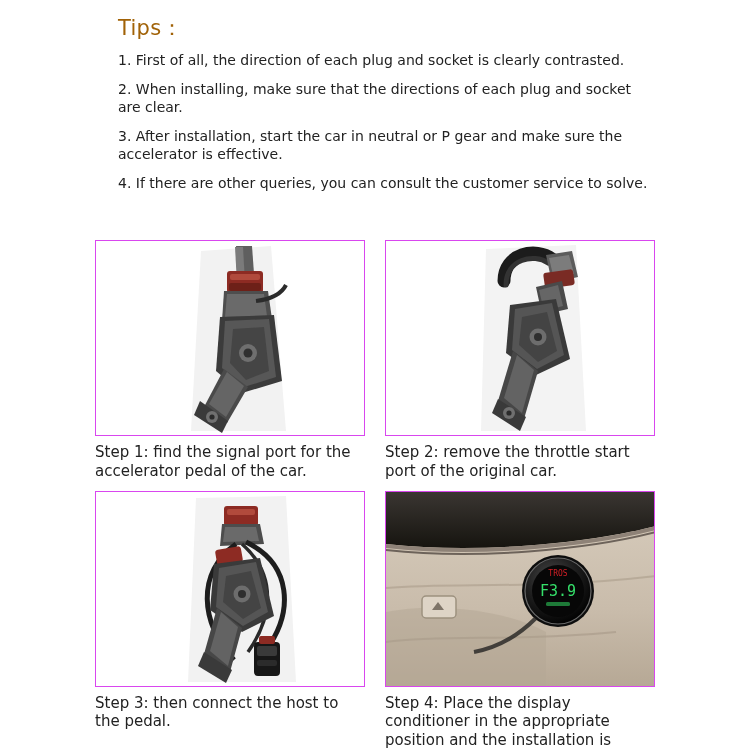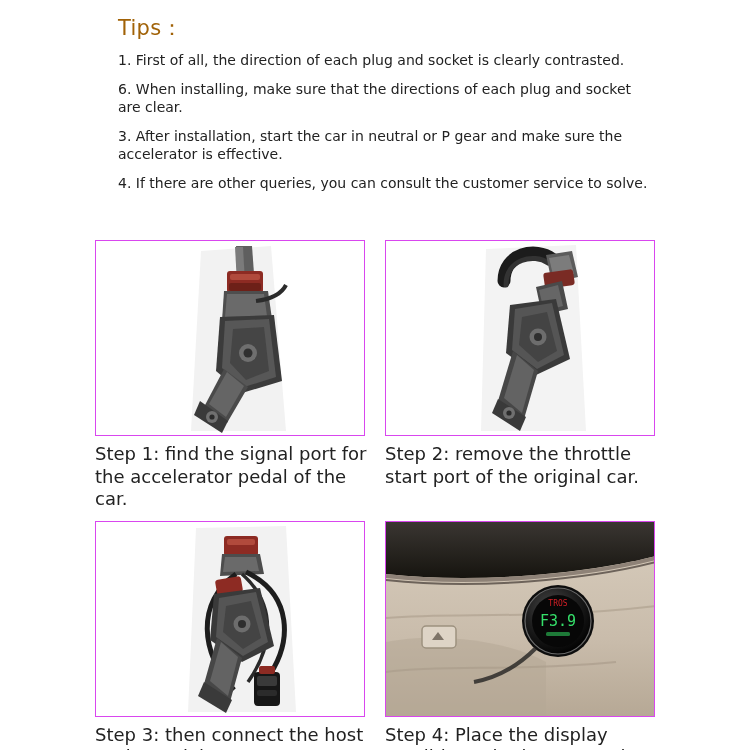--- a/index.html
+++ b/index.html
@@ -67,21 +67,21 @@
   .step-figure {
     width: 270px;
     height: 196px;
     border: 1px solid #d946ef;
     box-sizing: border-box;
     background: #ffffff;
     position: relative;
     overflow: hidden;
   }
   .step-caption {
-    font-size: 18px;
+    font-size: 15px;
     line-height: 1.25;
     color: #222;
     margin-top: 7px;
     margin-bottom: 4px;
   }
 
   
   .art {
     position: absolute;
     inset: 0;
@@ -95,21 +95,21 @@
 </style>
 </head>
 <body>
 
 <div class="page">
 
   <section class="tips-section">
     <h1 class="tips-title">Tips：</h1>
     <ul class="tips-list">
       <li class="tips-item">1. First of all, the direction of each plug and socket is clearly contrasted.</li>
-      <li class="tips-item">6. When installing, make sure that the directions of each plug and socket are clear.</li>
+      <li class="tips-item">2. When installing, make sure that the directions of each plug and socket are clear.</li>
       <li class="tips-item">3. After installation, start the car in neutral or P gear and make sure the accelerator is effective.</li>
       <li class="tips-item">4. If there are other queries, you can consult the customer service to solve.</li>
     </ul>
   </section>
 
   <section class="steps">
 
     <div class="steps-row">
 
       <div class="step-cell">

